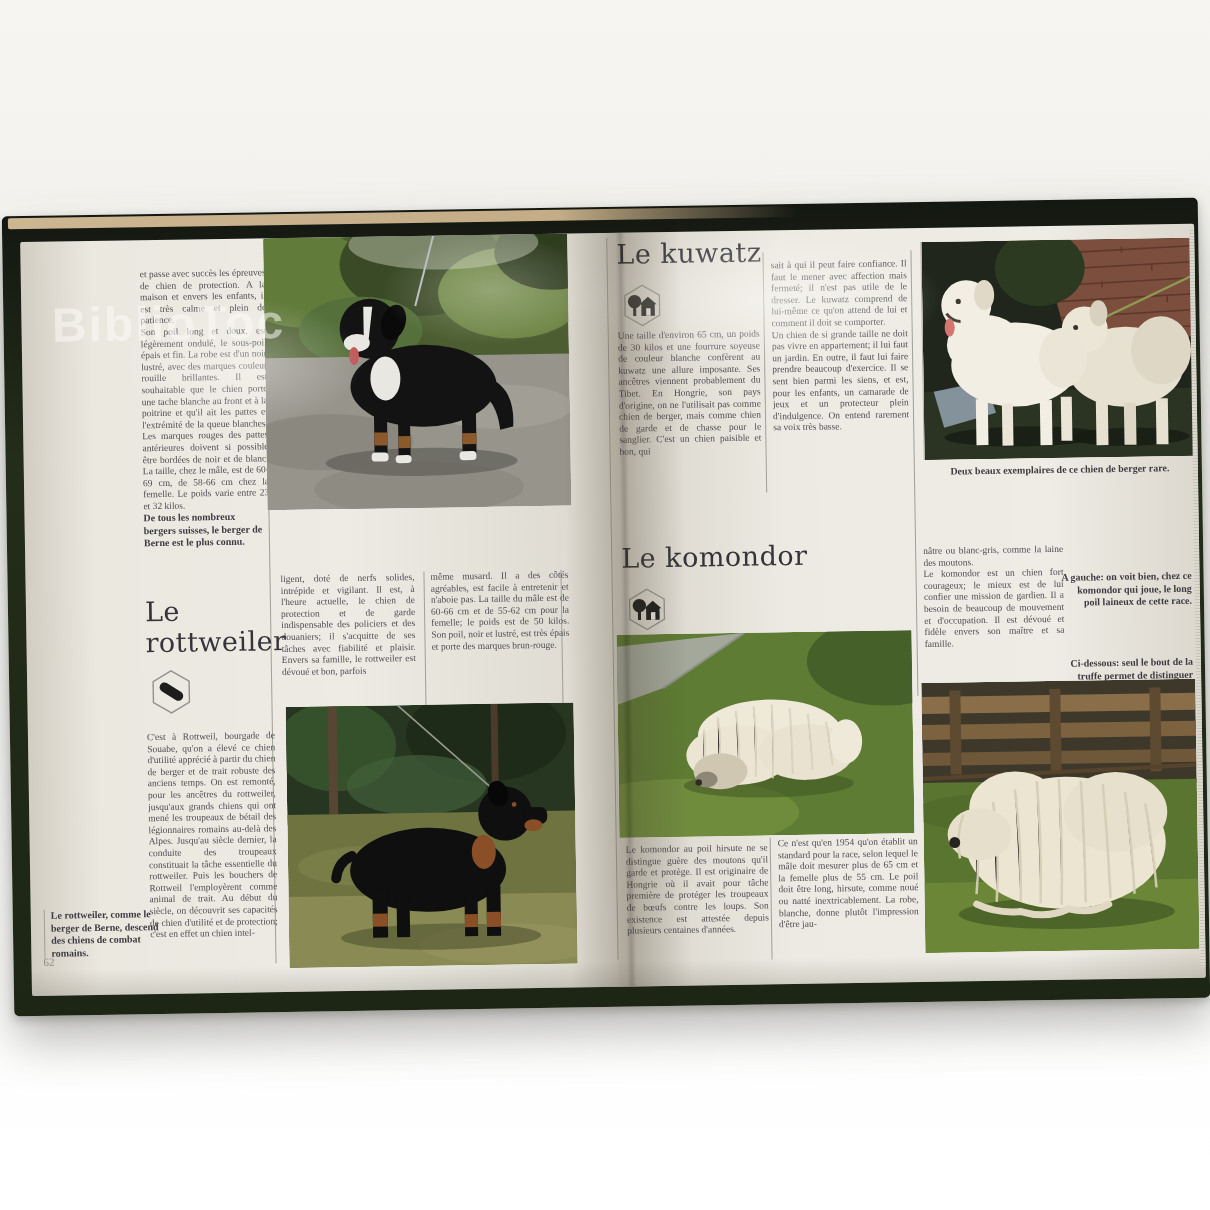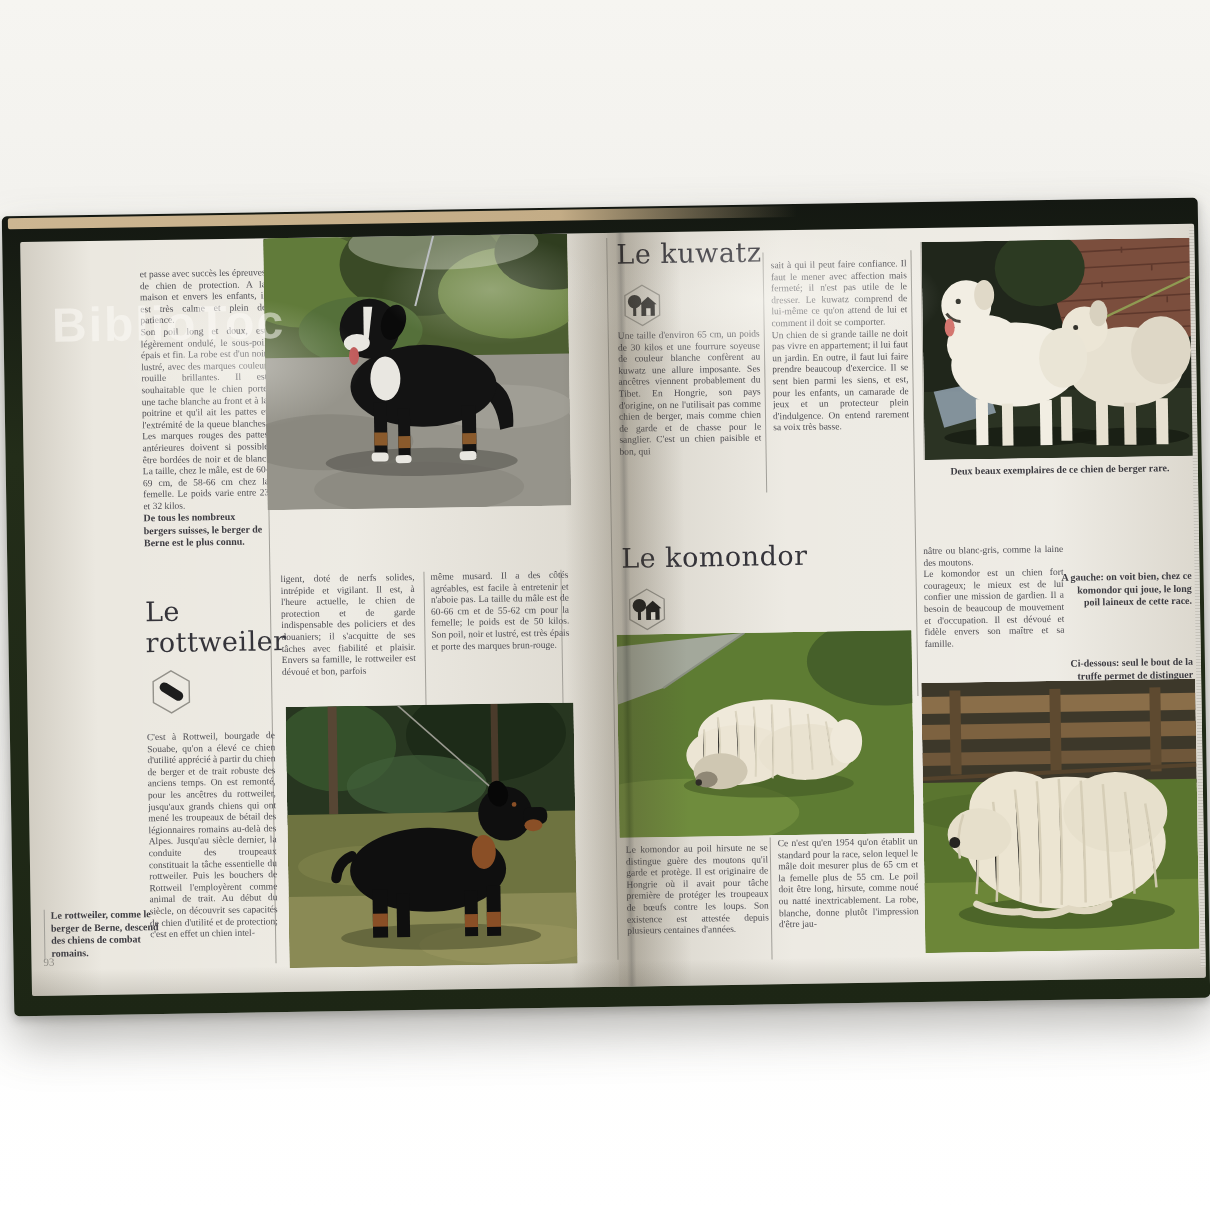--- a/index.html
+++ b/index.html
@@ -72,21 +72,21 @@
         <svg width="48" height="48" viewBox="0 0 48 48">
           <polygon points="24,3 42,13.5 42,34.5 24,45 6,34.5 6,13.5" fill="none" stroke="#93918a" stroke-width="1.4"></polygon>
           <rect x="11" y="19" width="26" height="9.5" rx="4.5" fill="#1d1d1d" transform="rotate(33 24 24)"></rect>
         </svg>
       </div>
 
       <div class="body-text" style="left:119px;top:492px;width:128px;height:258px;">C'est à Rottweil, bourgade de Souabe, qu'on a élevé ce chien d'utilité apprécié à partir du chien de berger et de trait robuste des anciens temps. On est remonté, pour les ancêtres du rottweiler, jusqu'aux grands chiens qui ont mené les troupeaux de bétail des légionnaires romains au-delà des Alpes. Jusqu'au siècle dernier, la conduite des troupeaux constituait la tâche essentielle du rottweiler. Puis les bouchers de Rottweil l'employèrent comme animal de trait. Au début du siècle, on découvrit ses capacités de chien d'utilité et de protection; c'est en effet un chien intel-</div>
 
       <div class="vrule" style="left:13px;top:668px;height:50px;"></div>
       <div class="caption" style="left:20px;top:668px;width:118px;">Le rottweiler, comme le berger de Berne, descend des chiens de combat romains.</div>
-      <div class="pagenum" style="left:12px;top:714px;">93</div>
+      <div class="pagenum" style="left:12px;top:714px;">62</div>
 
       <div class="photo" style="left:243px;top:0px;width:304px;height:272px;">
         <svg width="304" height="272" viewBox="0 0 304 272">
           <rect width="304" height="132" fill="#4c5e31"></rect>
           <ellipse cx="40" cy="42" rx="72" ry="48" fill="#617b3a"></ellipse>
           <ellipse cx="158" cy="28" rx="82" ry="52" fill="#3a4a26"></ellipse>
           <ellipse cx="248" cy="58" rx="74" ry="46" fill="#6d8544"></ellipse>
           <ellipse cx="96" cy="94" rx="62" ry="34" fill="#55703a"></ellipse>
           <ellipse cx="289" cy="18" rx="58" ry="38" fill="#2f3d1f"></ellipse>
           <ellipse cx="180" cy="8" rx="95" ry="26" fill="#cfd3bf" opacity=".45"></ellipse>

